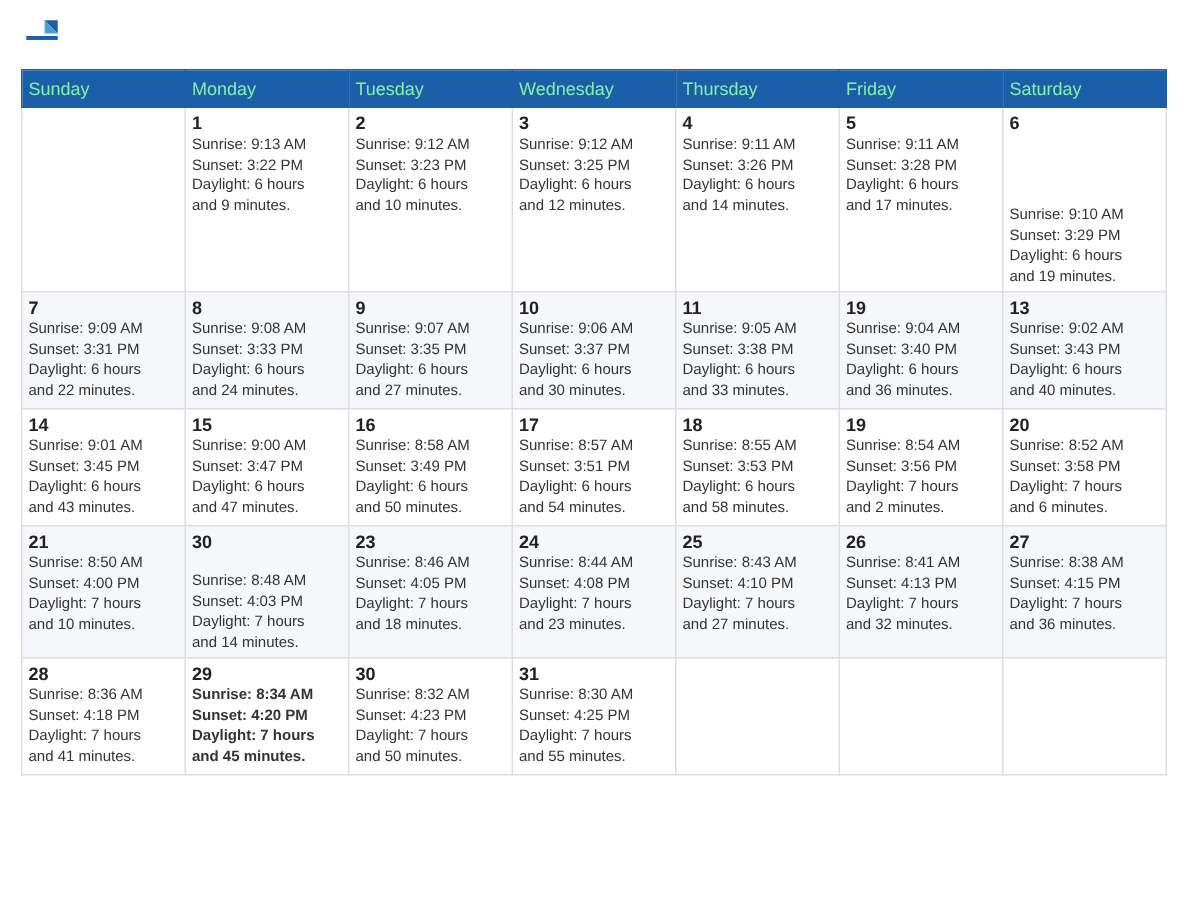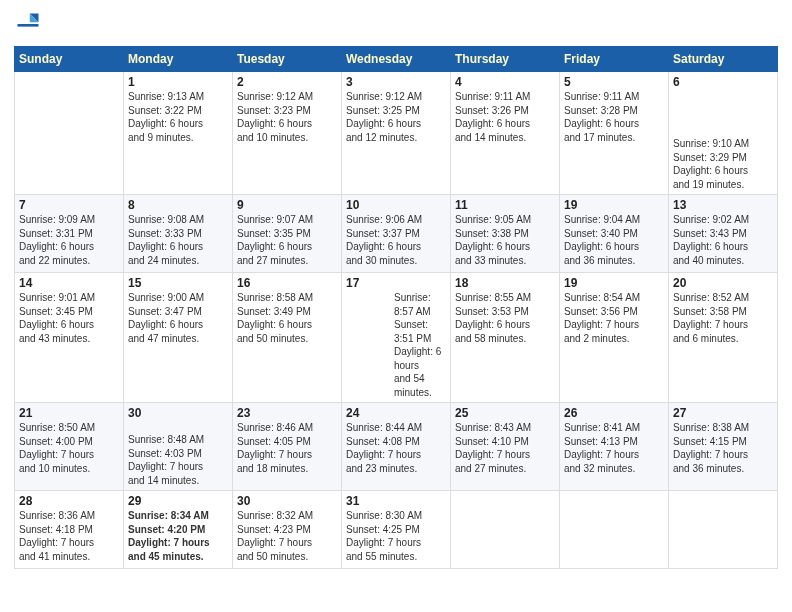--- a/index.html
+++ b/index.html
@@ -51,23 +51,23 @@
       font-size: 14px;
       color: #555;
     }
     table {
       width: 100%;
       border-collapse: collapse;
       table-layout: fixed;
     }
     thead tr th {
       background: #1a5fa8;
-      color: #fef9c3;
+      color: #86efac;
       font-size: 12px;
-      font-weight: bold;
+      font-weight: normal;
       padding: 5px 4px;
       text-align: left;
       border: 1px solid #1a5fa8;
     }
     tbody tr td {
       vertical-align: top;
       border: 1px solid #ddd;
       padding: 3px 4px;
       font-size: 9.5px;
       color: #333;
@@ -241,21 +241,21 @@
           </td>
           <td>
             <span class="day-num">16</span>
             <div class="day-info" style="white-space: pre-line;">Sunrise: 8:58 AM
 Sunset: 3:49 PM
 Daylight: 6 hours
 and 50 minutes.</div>
           </td>
           <td>
             <span class="day-num">17</span>
-            <div class="day-info" style="white-space: pre-line; margin-left: 48px;">Sunrise: 8:57 AM
+            <div class="day-info" style="white-space: pre-line;">Sunrise: 8:57 AM
 Sunset: 3:51 PM
 Daylight: 6 hours
 and 54 minutes.</div>
           </td>
           <td>
             <span class="day-num">18</span>
             <div class="day-info" style="white-space: pre-line;">Sunrise: 8:55 AM
 Sunset: 3:53 PM
 Daylight: 6 hours
 and 58 minutes.</div>

